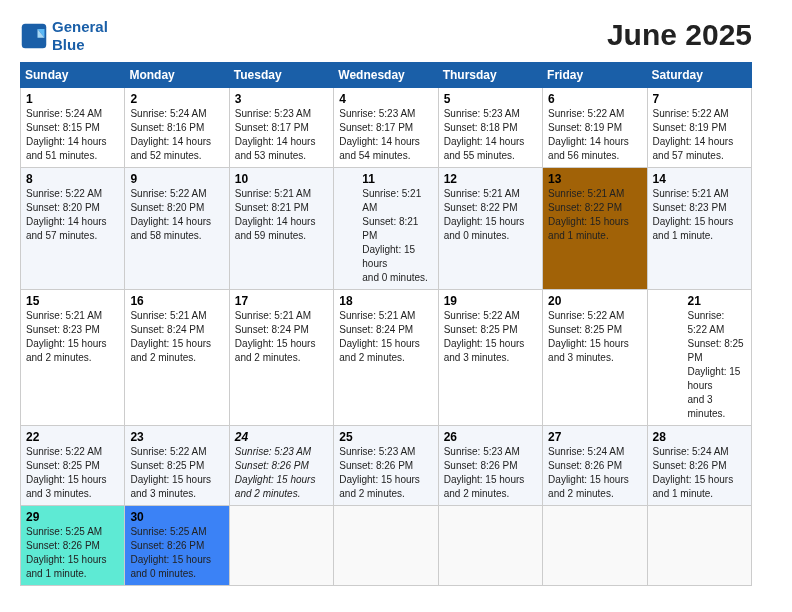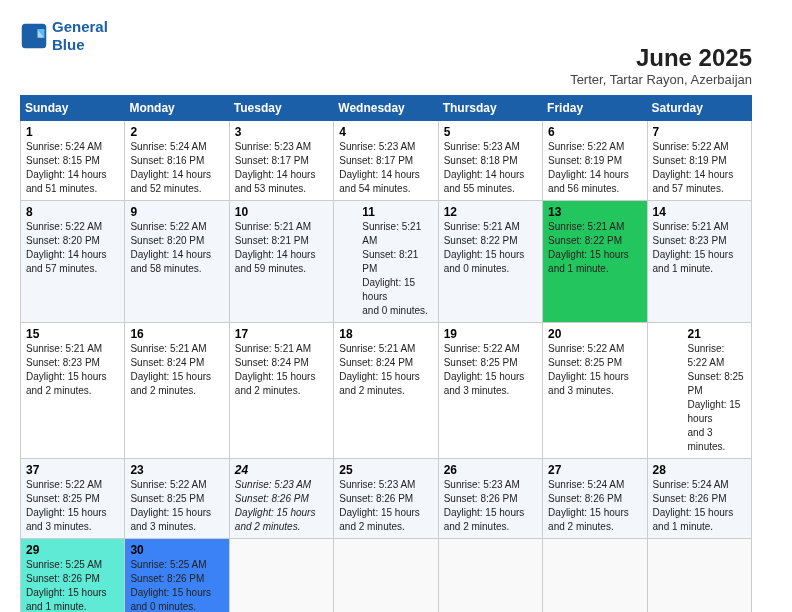--- a/index.html
+++ b/index.html
@@ -37,24 +37,23 @@
       font-weight: bold;
     }
     .logo-icon {
       width: 28px;
       height: 28px;
     }
     .title-block {
       text-align: right;
     }
     .month-title {
-      font-size: 24px;
+      font-size: 30px;
       font-weight: bold;
       color: #222;
-      margin-top: 26px;
     }
     .location {
       font-size: 13px;
       color: #444;
     }
     .calendar {
       width: 100%;
       border-collapse: collapse;
       font-size: 10.5px;
     }
@@ -107,21 +106,20 @@
         <polygon points="20,8 28,8 28,18" fill="#5bb8f5"></polygon>
         <polygon points="20,8 28,18 20,18" fill="#a8d8f5"></polygon>
       </svg>
       <div class="logo-text">
         <div><span>General</span></div>
         <div><span>Blue</span></div>
       </div>
     </div>
     <div class="title-block">
       <div class="month-title">June 2025</div>
-      <div class="location">Terter, Tartar Rayon, Azerbaijan</div>
     </div>
   </div>
 
   <table class="calendar">
     <thead>
       <tr>
       <th>Sunday</th>
           <th>Monday</th>
           <th>Tuesday</th>
           <th>Wednesday</th>
@@ -211,21 +209,21 @@
 Daylight: 15 hours
 and 0 minutes.</div>
           </td>
           <td style="background: rgb(243, 246, 251);">
             <span class="day-num">12</span>
             <div class="day-info" style="white-space: pre-line;">Sunrise: 5:21 AM
 Sunset: 8:22 PM
 Daylight: 15 hours
 and 0 minutes.</div>
           </td>
-          <td style="background: #22c55e;">
+          <td style="background: #a16207;">
             <span class="day-num">13</span>
             <div class="day-info" style="white-space: pre-line;">Sunrise: 5:21 AM
 Sunset: 8:22 PM
 Daylight: 15 hours
 and 1 minute.</div>
           </td>
           <td style="background: rgb(243, 246, 251);">
             <span class="day-num">14</span>
             <div class="day-info" style="white-space: pre-line;">Sunrise: 5:21 AM
 Sunset: 8:23 PM
@@ -279,21 +277,21 @@
           <td style="background: rgb(255, 255, 255); padding-left: 40px;">
             <span class="day-num">21</span>
             <div class="day-info" style="white-space: pre-line;">Sunrise: 5:22 AM
 Sunset: 8:25 PM
 Daylight: 15 hours
 and 3 minutes.</div>
           </td>
         </tr>
         <tr>
           <td style="background: rgb(243, 246, 251);">
-            <span class="day-num">37</span>
+            <span class="day-num">22</span>
             <div class="day-info" style="white-space: pre-line;">Sunrise: 5:22 AM
 Sunset: 8:25 PM
 Daylight: 15 hours
 and 3 minutes.</div>
           </td>
           <td style="background: rgb(243, 246, 251);">
             <span class="day-num">23</span>
             <div class="day-info" style="white-space: pre-line;">Sunrise: 5:22 AM
 Sunset: 8:25 PM
 Daylight: 15 hours

